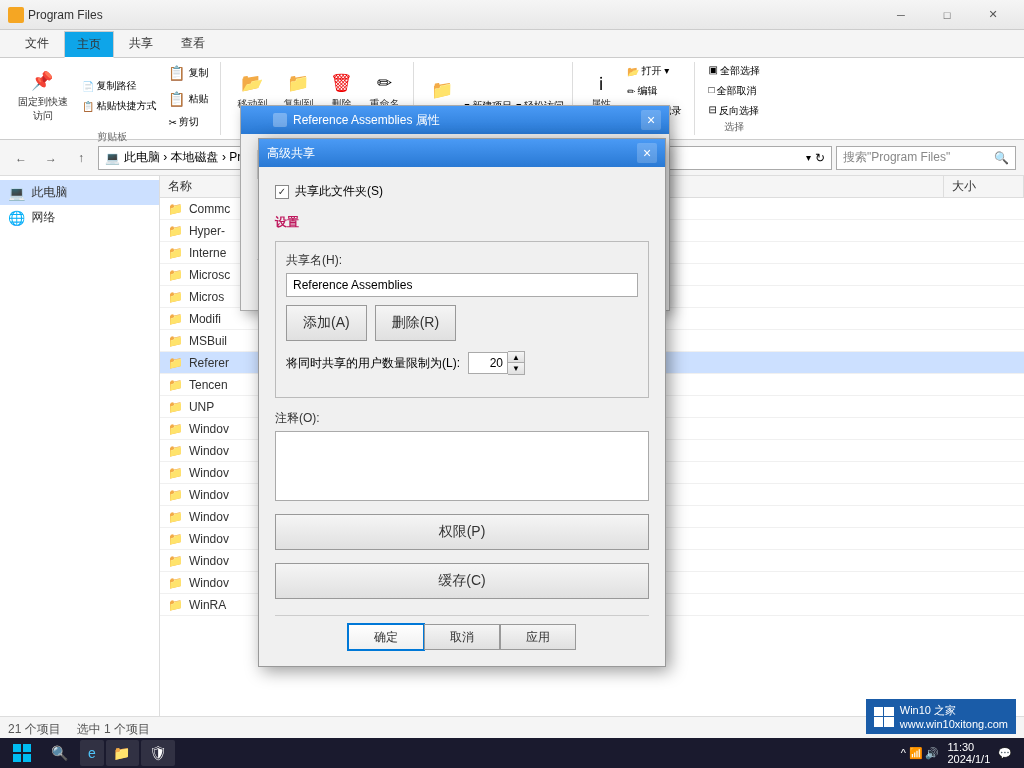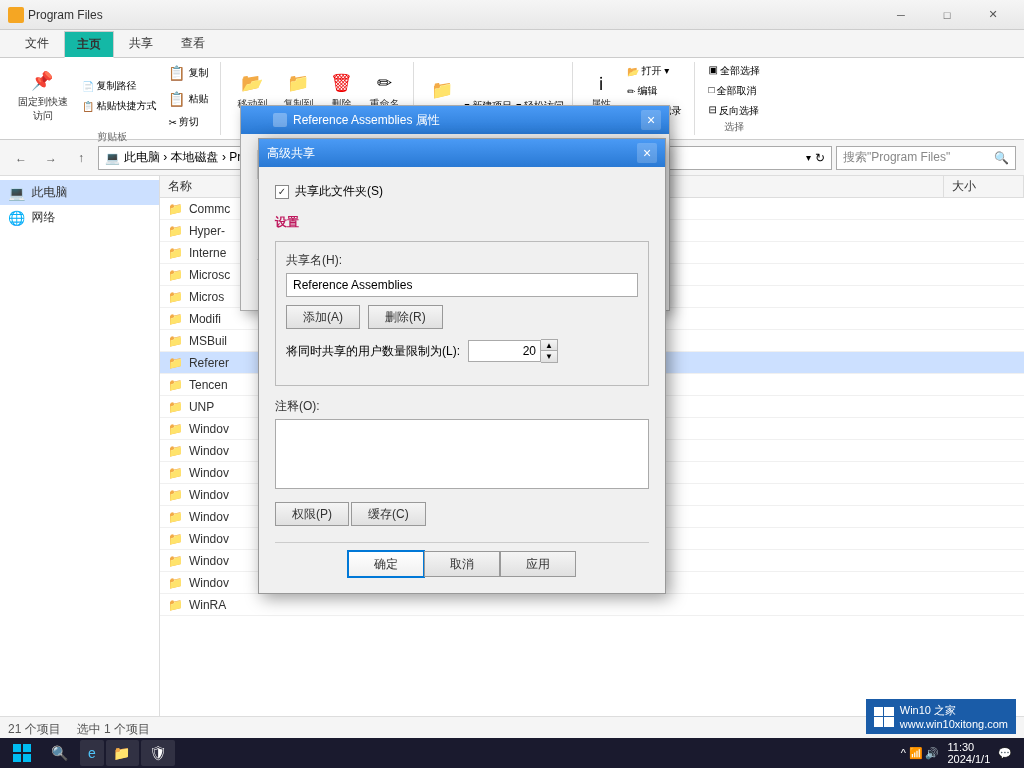--- a/index.html
+++ b/index.html
@@ -69,26 +69,25 @@
     }
     .ribbon-tab {
       padding: 4px 12px;
       font-size: 12px;
       cursor: pointer;
       border: 1px solid transparent;
       margin-right: 2px;
       color: #333;
     }
     .ribbon-tab.active {
-      background: #14b8a6;
+      background: #0ea5e9;
       border-color: #ccc #ccc white #ccc;
       border-bottom: 1px solid white;
       margin-bottom: -1px;
       z-index: 1;
-      font-weight: bold;
     }
     .ribbon-content {
       display: flex;
       height: 82px;
       background: white;
       border-bottom: 1px solid #ccc;
       padding: 4px;
       gap: 2px;
     }
     .ribbon-group {
@@ -455,42 +454,42 @@
       padding: 0 6px;
       font-size: 12px;
       margin-bottom: 8px;
     }
     .btn-row {
       display: flex;
       gap: 8px;
       margin-bottom: 10px;
     }
     .adv-btn {
-      height: 24px;
+      height: 36px;
       padding: 0 16px;
       border: 1px solid #999;
       background: linear-gradient(to bottom, #f5f5f5, #e0e0e0);
-      font-size: 12px;
+      font-size: 14px;
       cursor: pointer;
       color: #333;
     }
     .adv-btn:disabled { color: #aaa; cursor: default; }
     .limit-row {
       display: flex;
       align-items: center;
       gap: 8px;
       margin-bottom: 12px;
       font-size: 12px;
     }
     .spin-box {
       display: flex;
       align-items: center;
     }
     .spin-input {
-      width: 73px;
+      width: 40px;
       height: 22px;
       border: 1px solid #aaa;
       background: white;
       padding: 0 4px;
       font-size: 12px;
       text-align: right;
     }
     .spin-arrows {
       display: flex;
       flex-direction: column;
@@ -519,22 +518,23 @@
       height: 70px;
       border: 1px solid #aaa;
       background: white;
       font-size: 12px;
       padding: 4px;
       resize: none;
       margin-bottom: 10px;
     }
     .perm-row {
       display: flex;
-      gap: 2px;
+      gap: 13px;
       margin-bottom: 16px;
+      flex-direction: column;
     }
     .bottom-btns {
       display: flex;
       justify-content: center;
       padding-top: 8px;
       border-top: 1px solid #ccc;
     }
     .bottom-btn {
       height: 26px;
       width: 76px;

